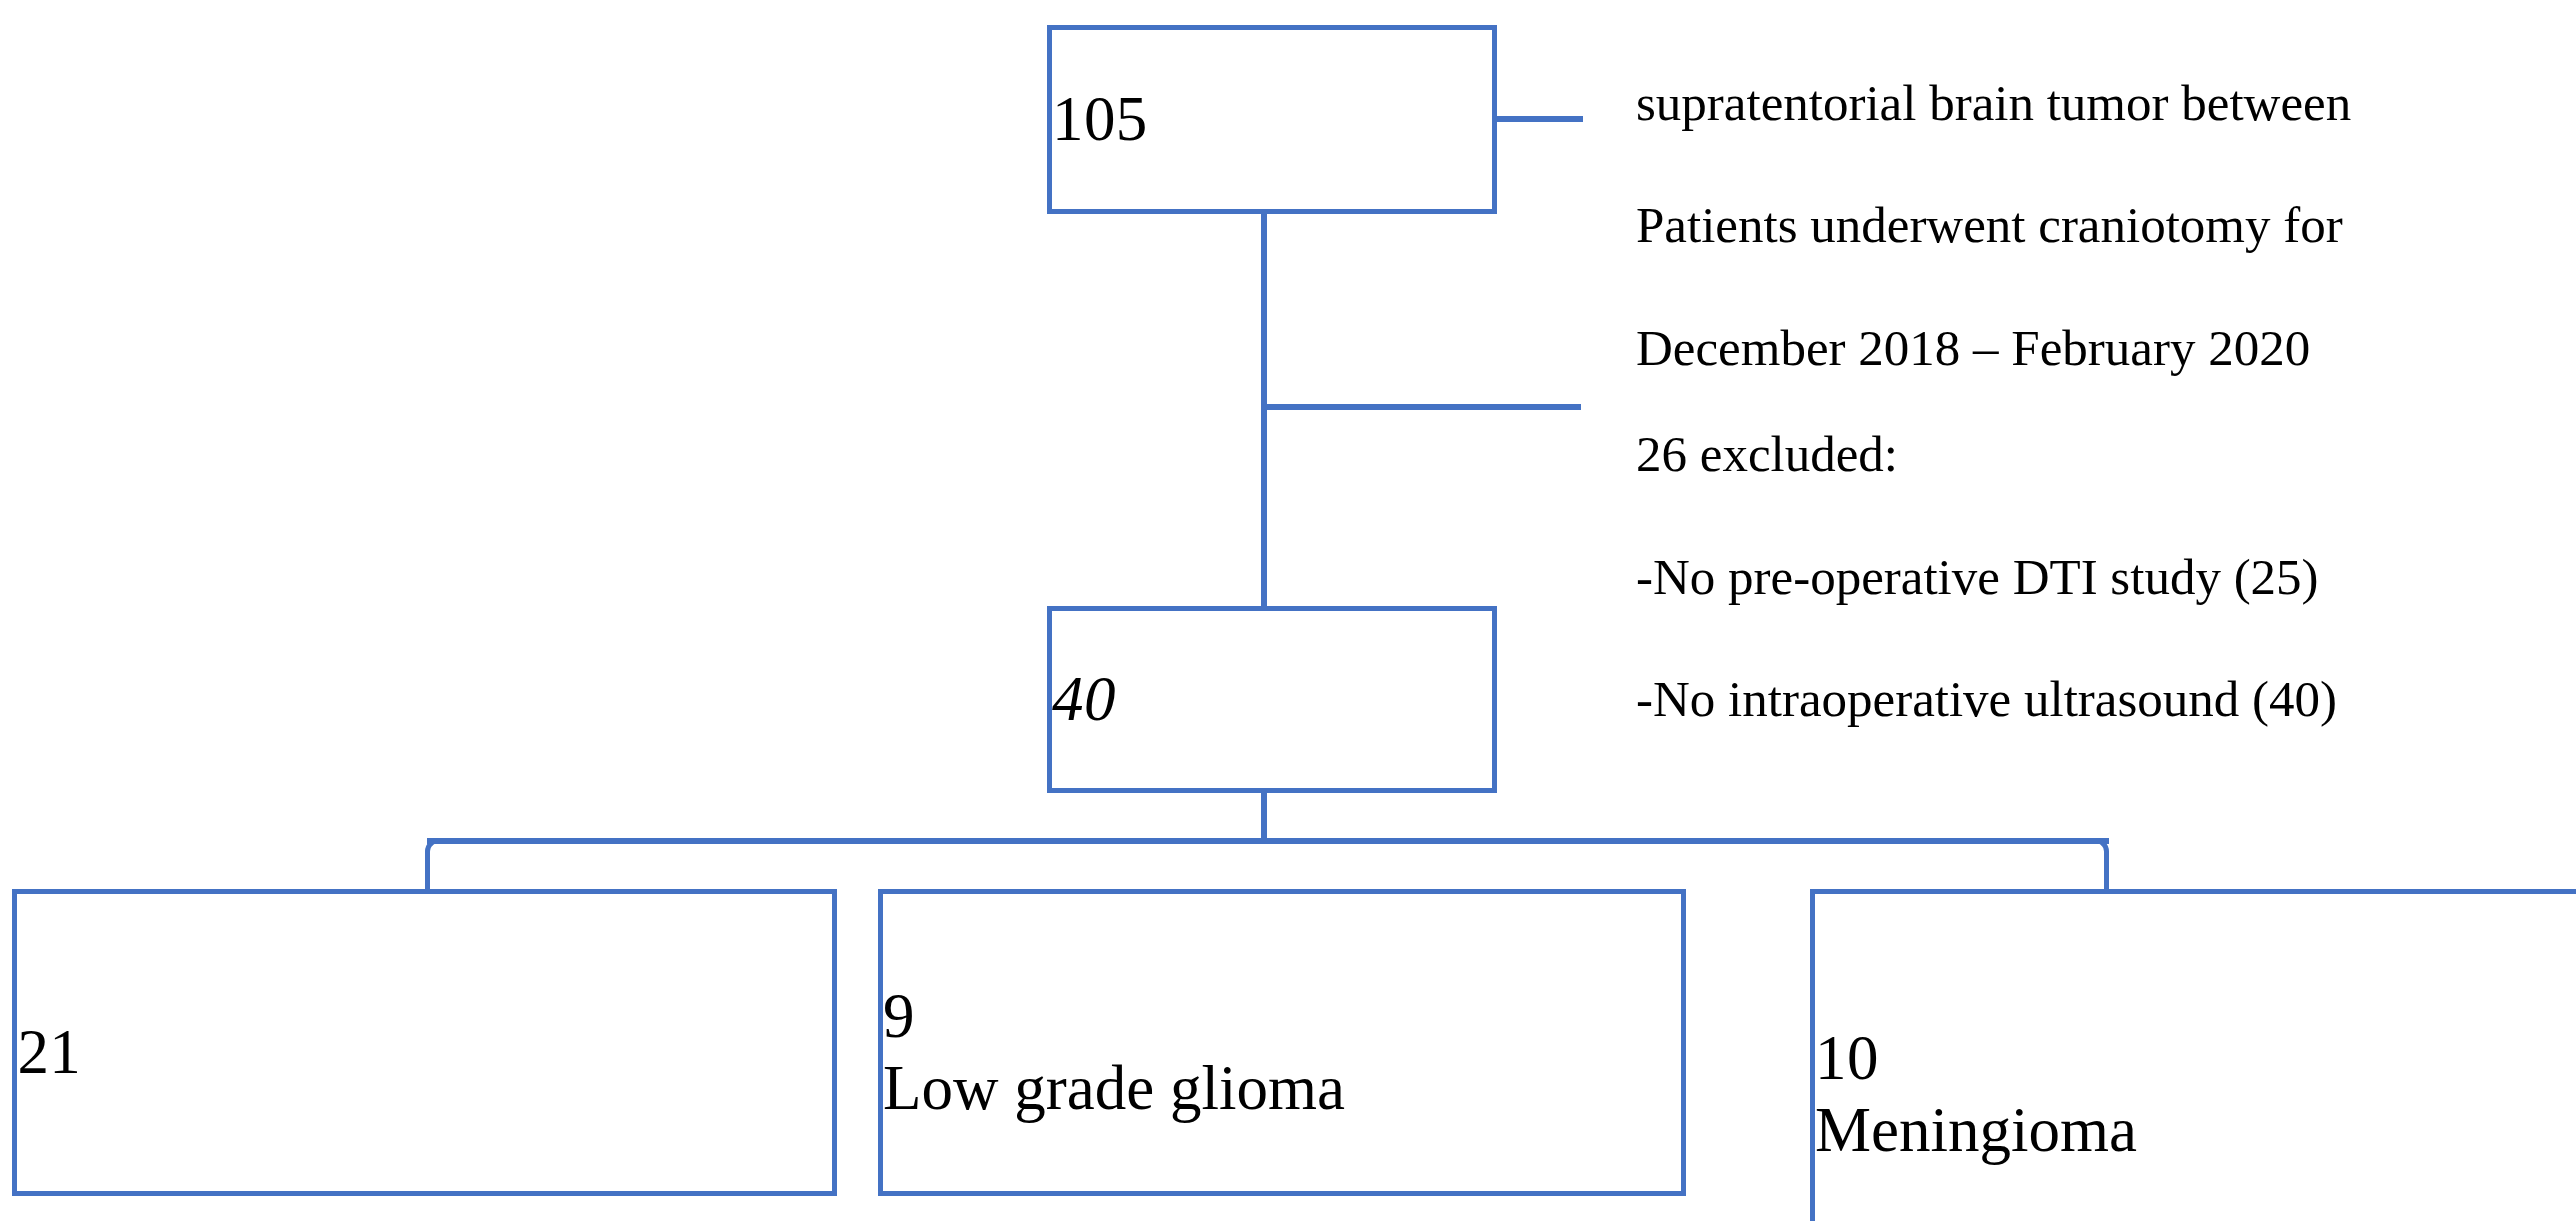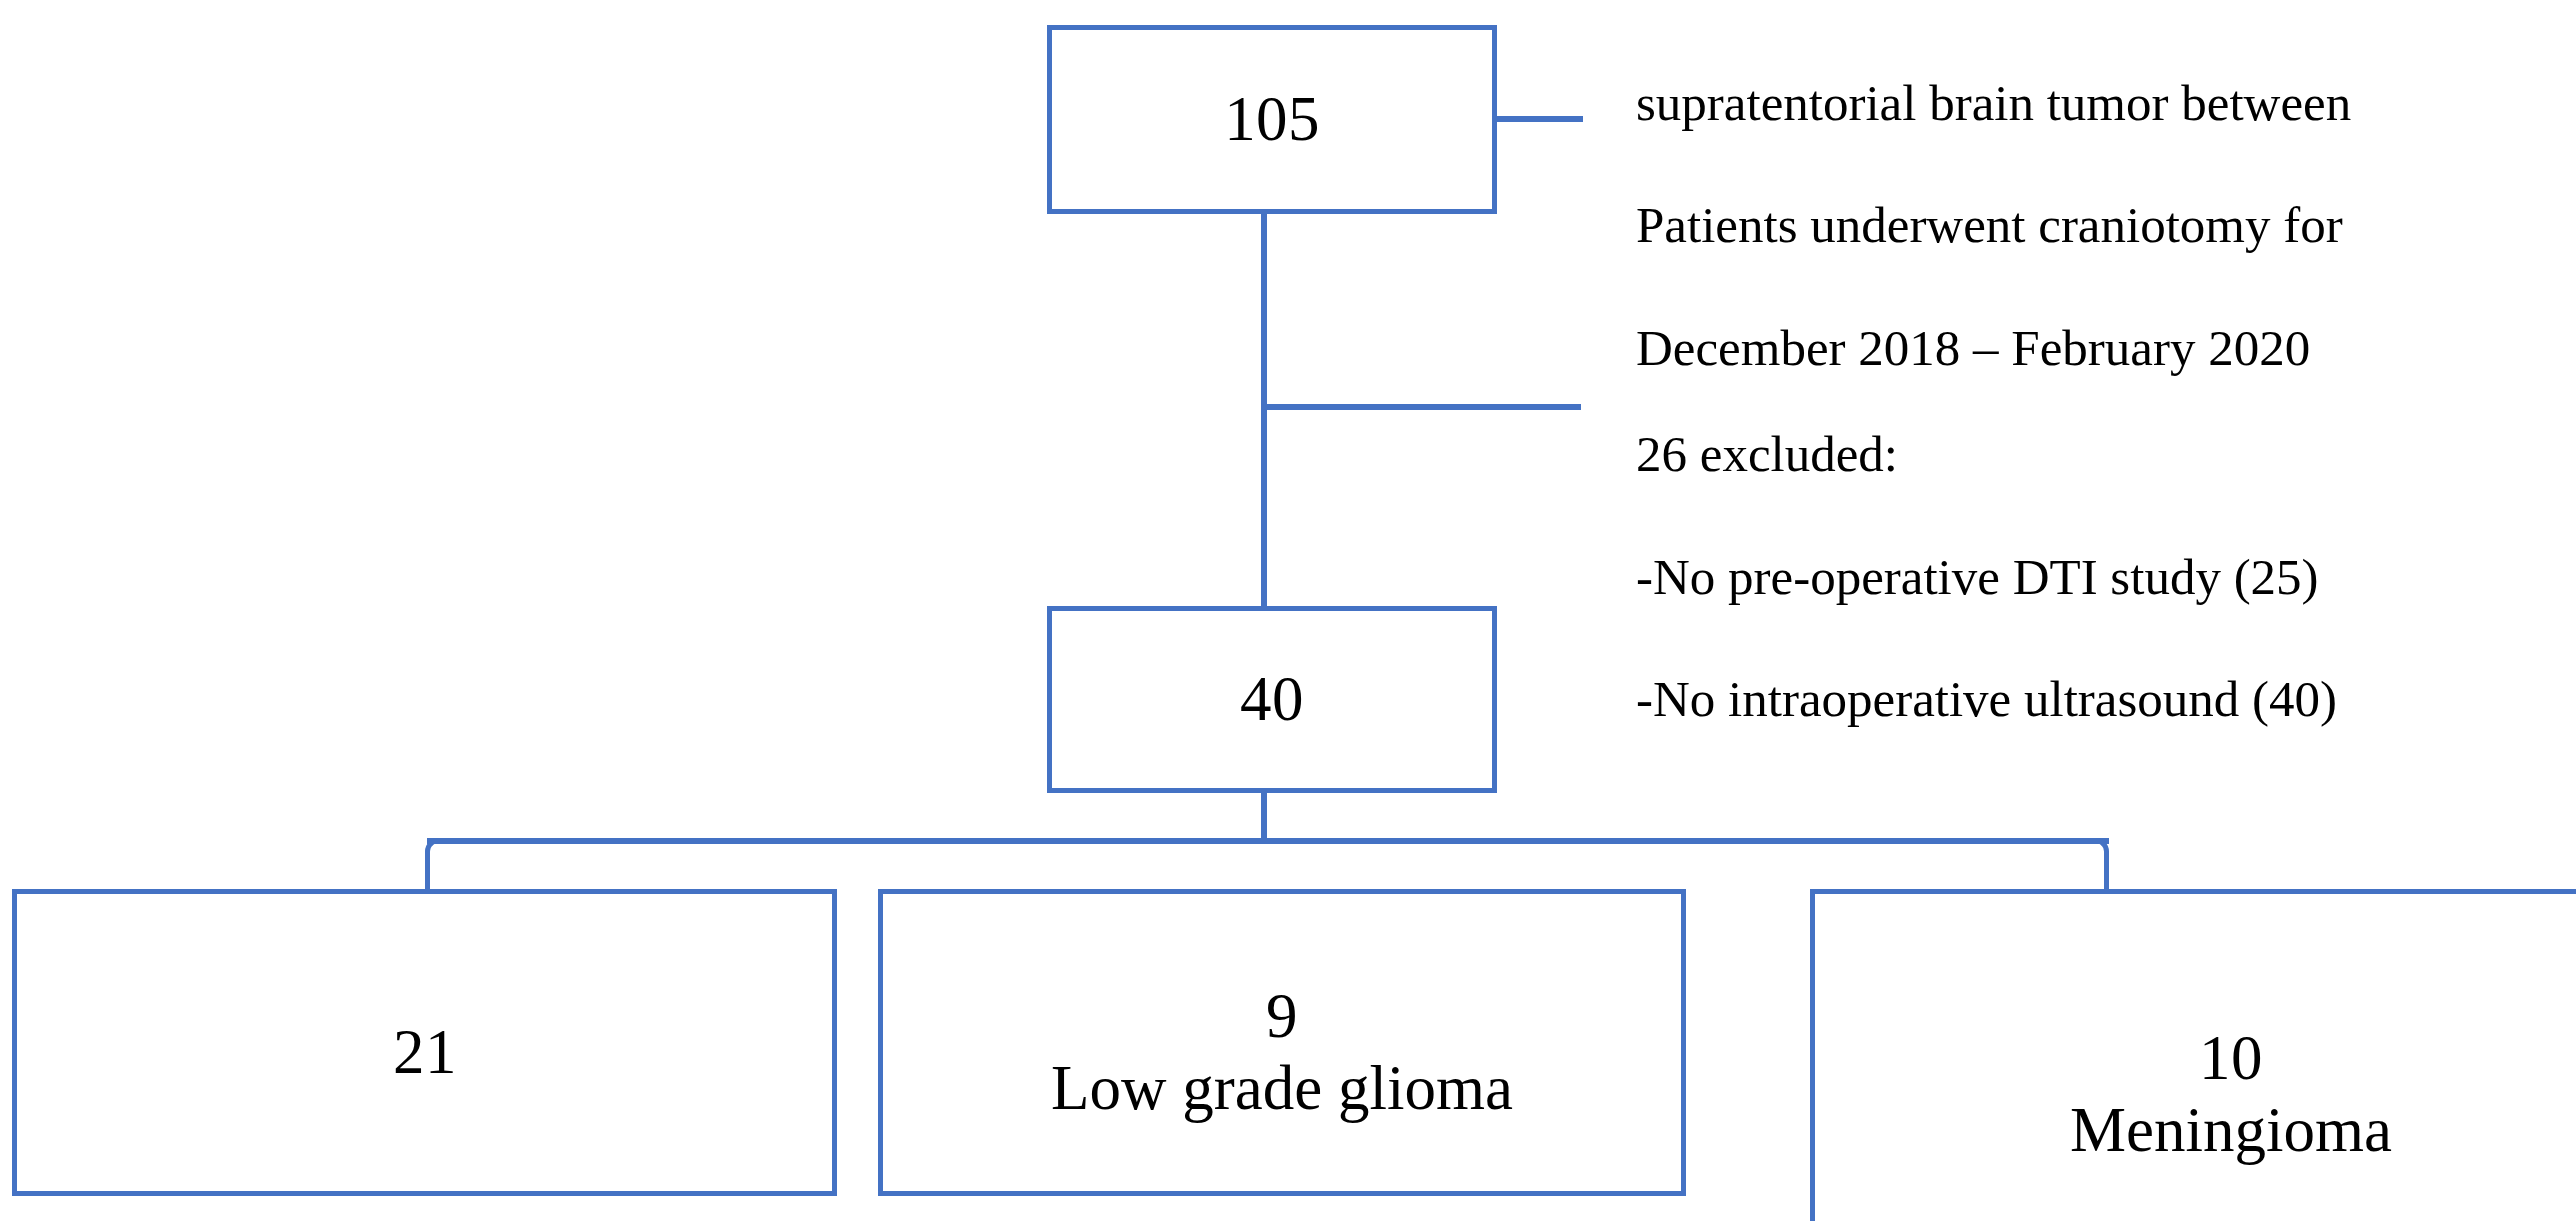--- a/index.html
+++ b/index.html
@@ -12,37 +12,36 @@
   #flow{position:relative;width:2576px;height:1221px;background:#fff;}
 
   
   .node{
     position:absolute;
     box-sizing:border-box;
     background:#ffffff;
     border:5.8px solid #4472C4;
     display:flex;
     flex-direction:column;
-    align-items:center;
     justify-content:center;
     z-index:3;
   }
   .node .num{
     font-size:63px;
     line-height:1.06;
     letter-spacing:0.4px;
   }
   .node .lbl{
     font-size:63px;
     line-height:1.06;
     white-space:nowrap;
   }
 
   #box-105{left:1047px;top:25px;width:450px;height:189px;}
-  #box-40 {left:1047px;top:606px;width:450px;height:187px;}
+  #box-40 {left:1047px;top:606px;width:450px;height:187px;font-style:italic;}
 
   #box-hgg{left:12.4px;  top:889px;width:825px; height:307px;}
   #box-lgg{left:878px;top:889px;width:808px; height:307px;}
   #box-men{left:1810px;top:889px;width:842px;height:391px;}
 
   .node.leaf .num{margin-top:20px;}
   .node.leaf .lbl{margin-top:5px;}
 
   
   .conn{position:absolute;background:#4472C4;z-index:2;}

